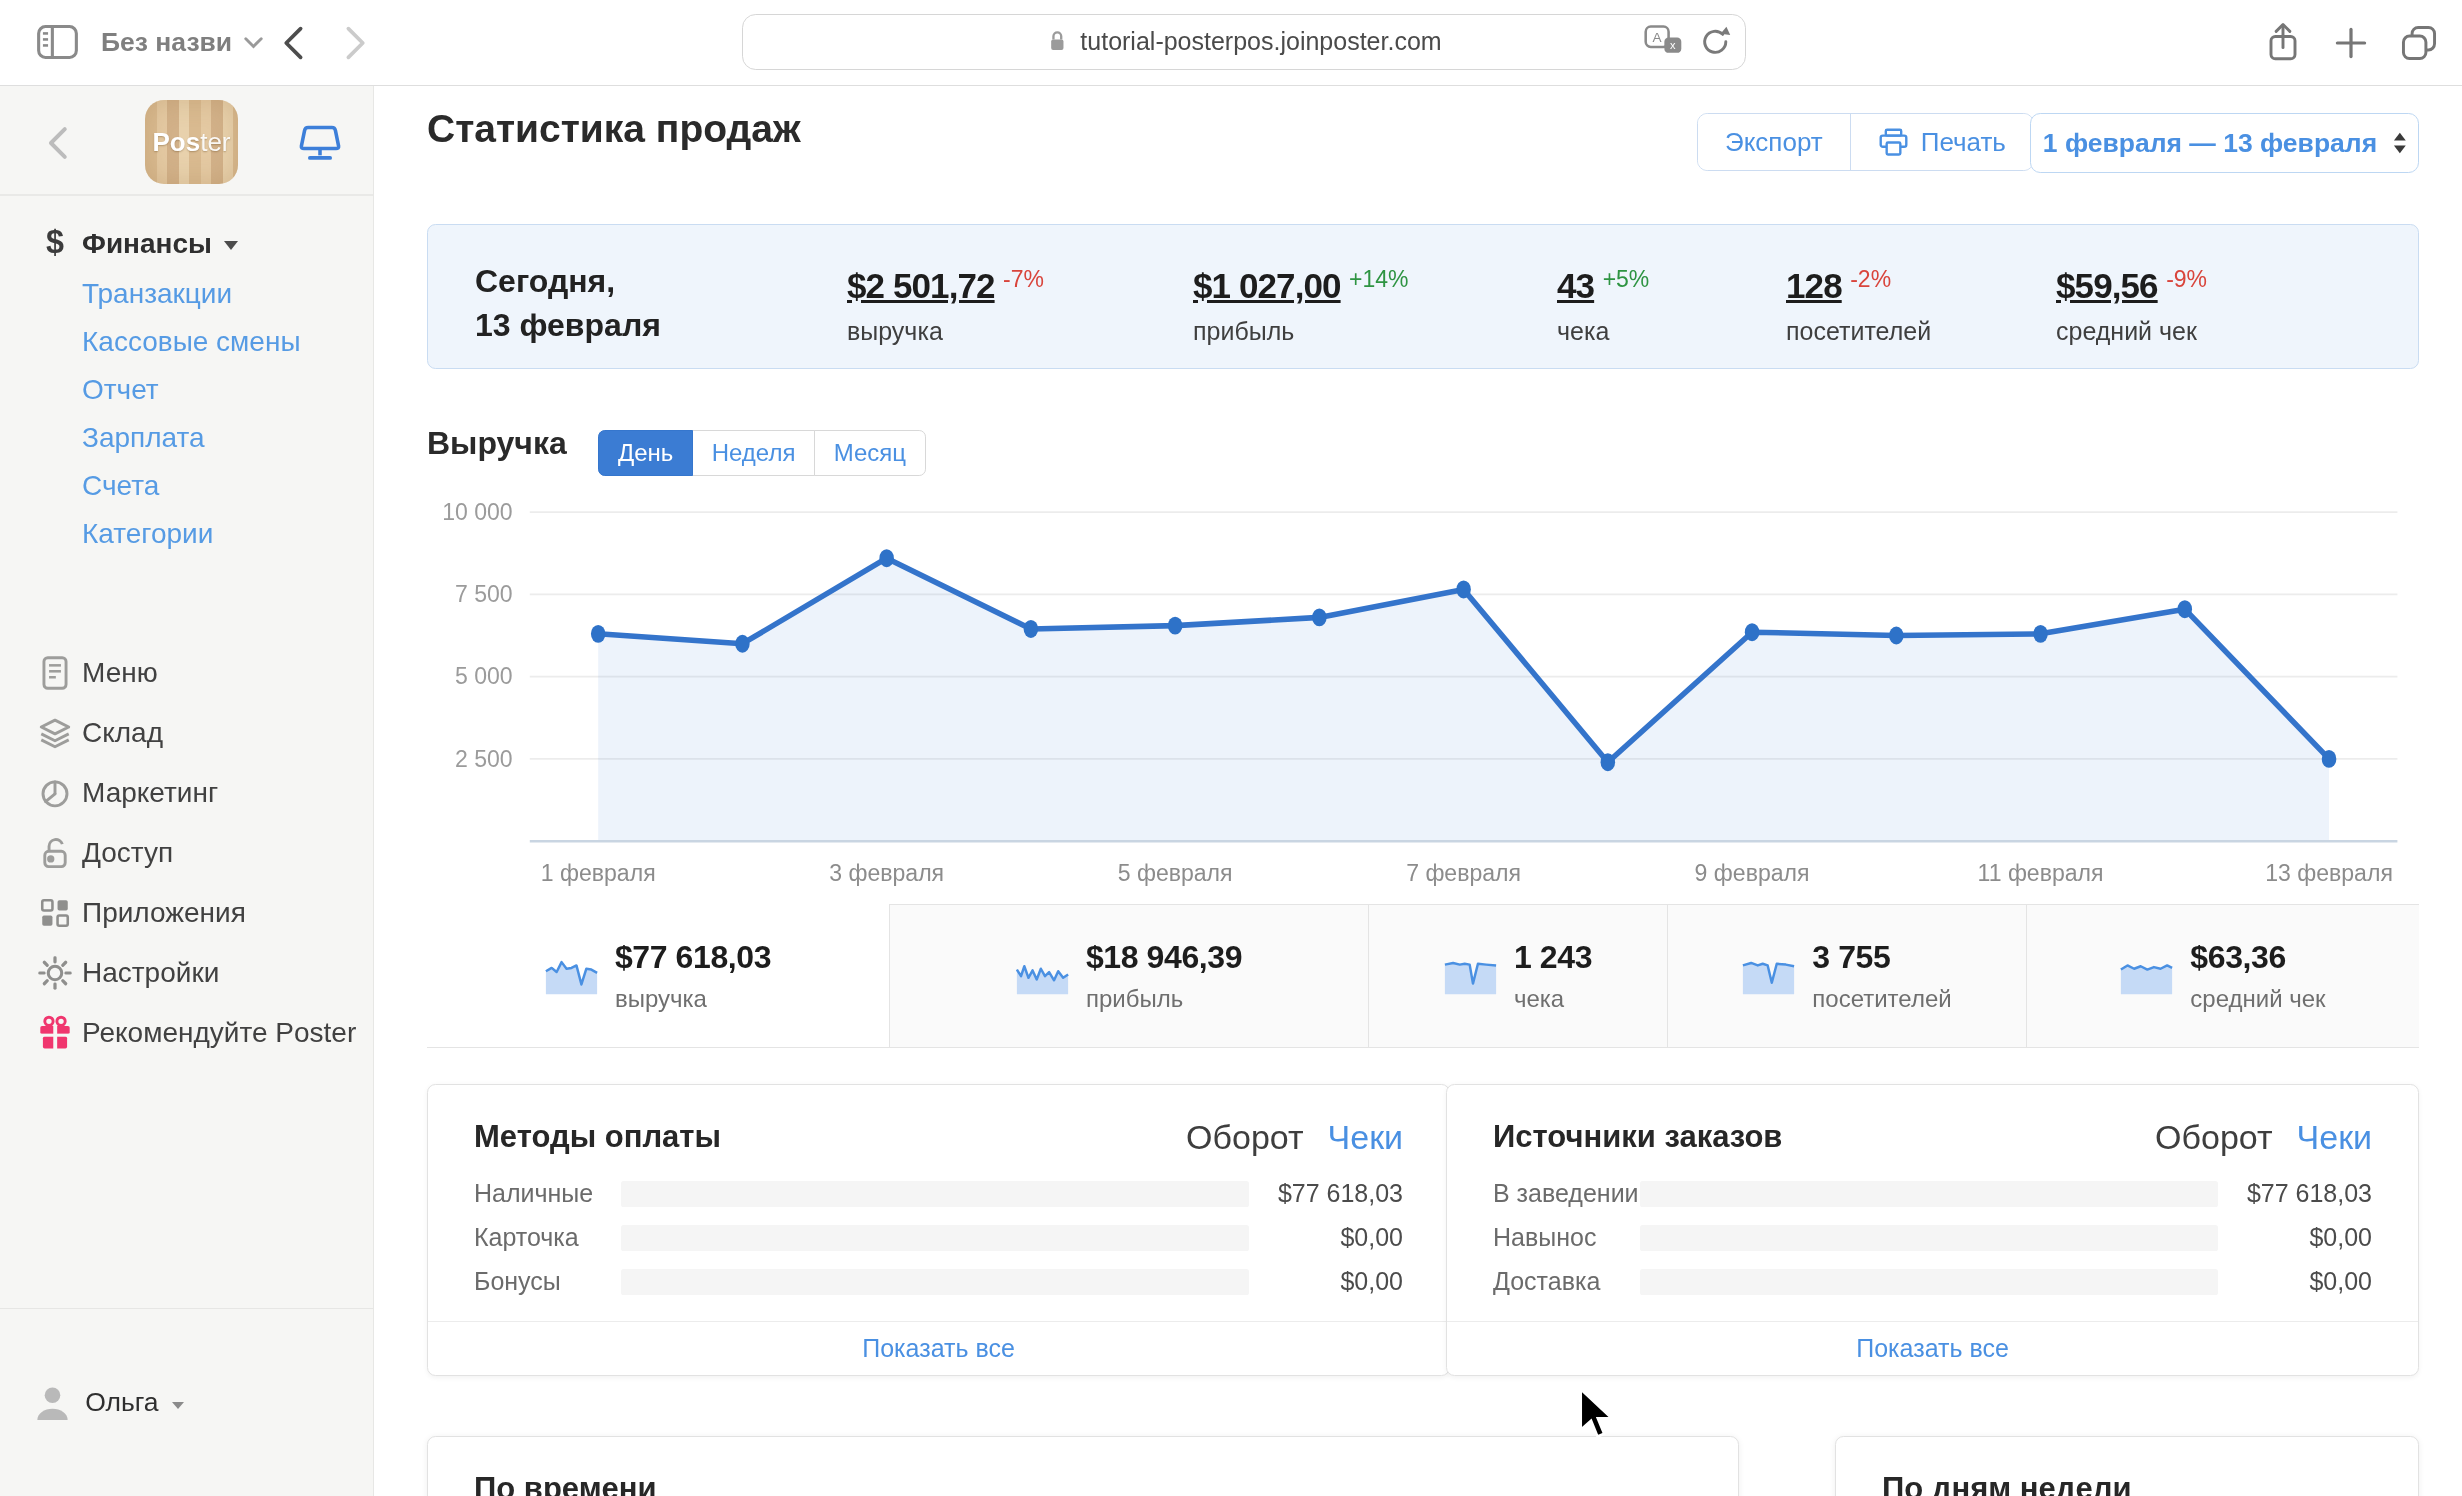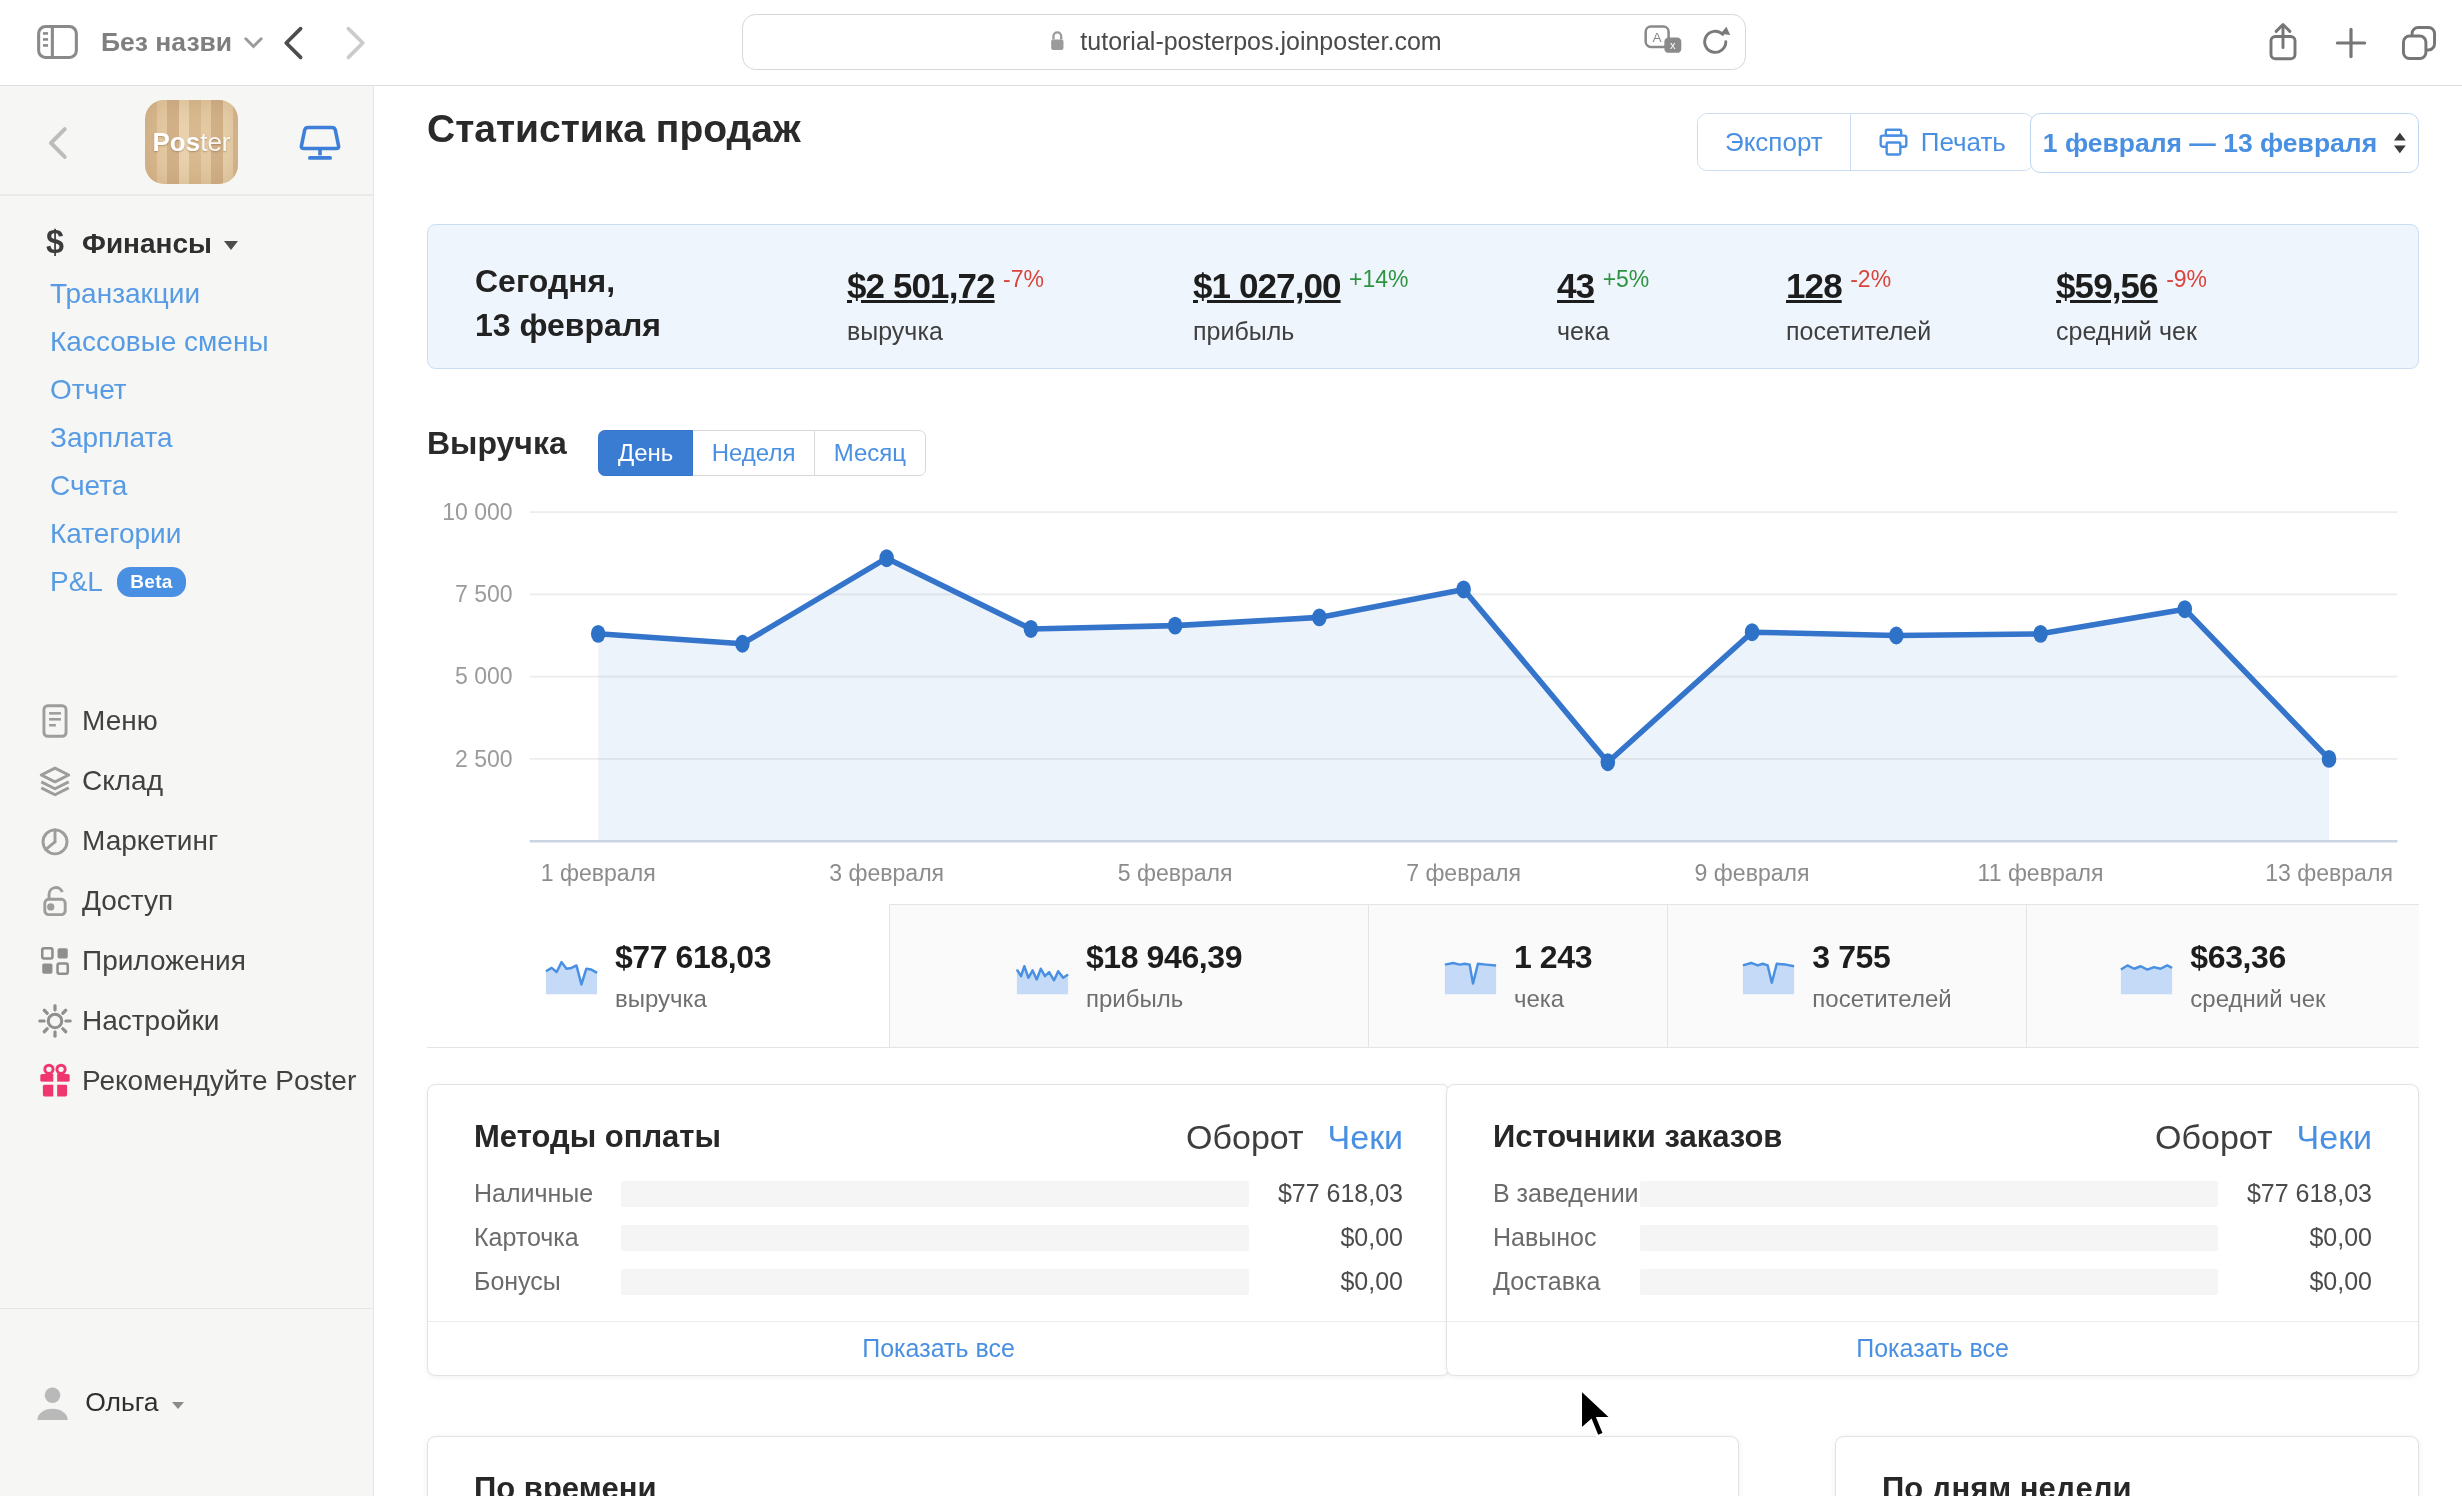--- a/index.html
+++ b/index.html
@@ -33,21 +33,21 @@
   .side-terminal{position:absolute;left:298px;top:39px;}
   .side-top-divider{position:absolute;top:109px;left:0;right:0;height:1.7px;background:#e9e9e7;}
   .side-nav{position:absolute;top:133px;left:0;right:0;}
   .nav-main{height:52px;display:flex;align-items:center;padding-left:82px;position:relative;
     font-size:28px;color:#414141;cursor:default;}
   .nav-main.bold{font-weight:700;color:#2f2f2f;}
   .nav-main .ico{position:absolute;left:36px;top:50%;transform:translateY(-50%);width:38px;height:38px;
     display:flex;align-items:center;justify-content:center;}
   .chev-dn{width:0;height:0;border-left:7.7px solid transparent;border-right:7.7px solid transparent;
     border-top:9.4px solid #4c4c4c;margin-left:12px;margin-top:3.4px;}
-  .nav-sub{height:48px;display:flex;align-items:center;padding-left:50px;font-size:28px;color:#569be4;}
+  .nav-sub{height:48px;display:flex;align-items:center;padding-left:82px;font-size:28px;color:#569be4;}
   .beta-badge{margin-left:13.7px;background:#4a90e2;color:#fff;font-size:19px;font-weight:700;
     padding:4.3px 13.7px;border-radius:13.7px;letter-spacing:0.3px;}
   .nav-gap{height:85px;}
   .nav-bottom-item{height:60px;display:flex;align-items:center;padding-left:82px;position:relative;
     font-size:28px;color:#414141;text-align:center;}
   .nav-bottom-item .ico{position:absolute;left:36px;top:50%;transform:translateY(-50%);width:38px;height:38px;
     display:flex;align-items:center;justify-content:center;}
   .side-user{position:absolute;left:0;right:0;top:1223px;height:188px;border-top:1.7px solid #e6e6e4;
     display:flex;align-items:center;padding-left:32.5px;box-sizing:border-box;gap:13.7px;}
   .side-user-name{font-size:26.5px;color:#2f2f2f;}
@@ -215,24 +215,20 @@
           <span class="chev-dn"></span>
         </div>
       </div>
     <div id="finance-subs">
         <div class="nav-sub">Транзакции</div>
         <div class="nav-sub">Кассовые смены</div>
         <div class="nav-sub">Отчет</div>
         <div class="nav-sub">Зарплата</div>
         <div class="nav-sub">Счета</div>
         <div class="nav-sub">Категории</div>
-        <div class="nav-sub">
-          <span>P&amp;L</span>
-          <span class="beta-badge">Beta</span>
-        </div>
       </div>
     <div class="nav-gap"></div>
     <div id="nav-bottom">
         <div class="nav-bottom-item">
           <span class="ico">
             <svg width="34" height="36" viewBox="0 0 40 42">
               <rect x="7" y="3" width="26" height="36" rx="4.5" fill="none" stroke="#9d9d9b" stroke-width="3.4"></rect>
               <line x1="13" y1="12" x2="27" y2="12" stroke="#9d9d9b" stroke-width="3"></line>
               <line x1="13" y1="19" x2="27" y2="19" stroke="#9d9d9b" stroke-width="3"></line>
               <line x1="13" y1="26" x2="21" y2="26" stroke="#9d9d9b" stroke-width="3"></line>

